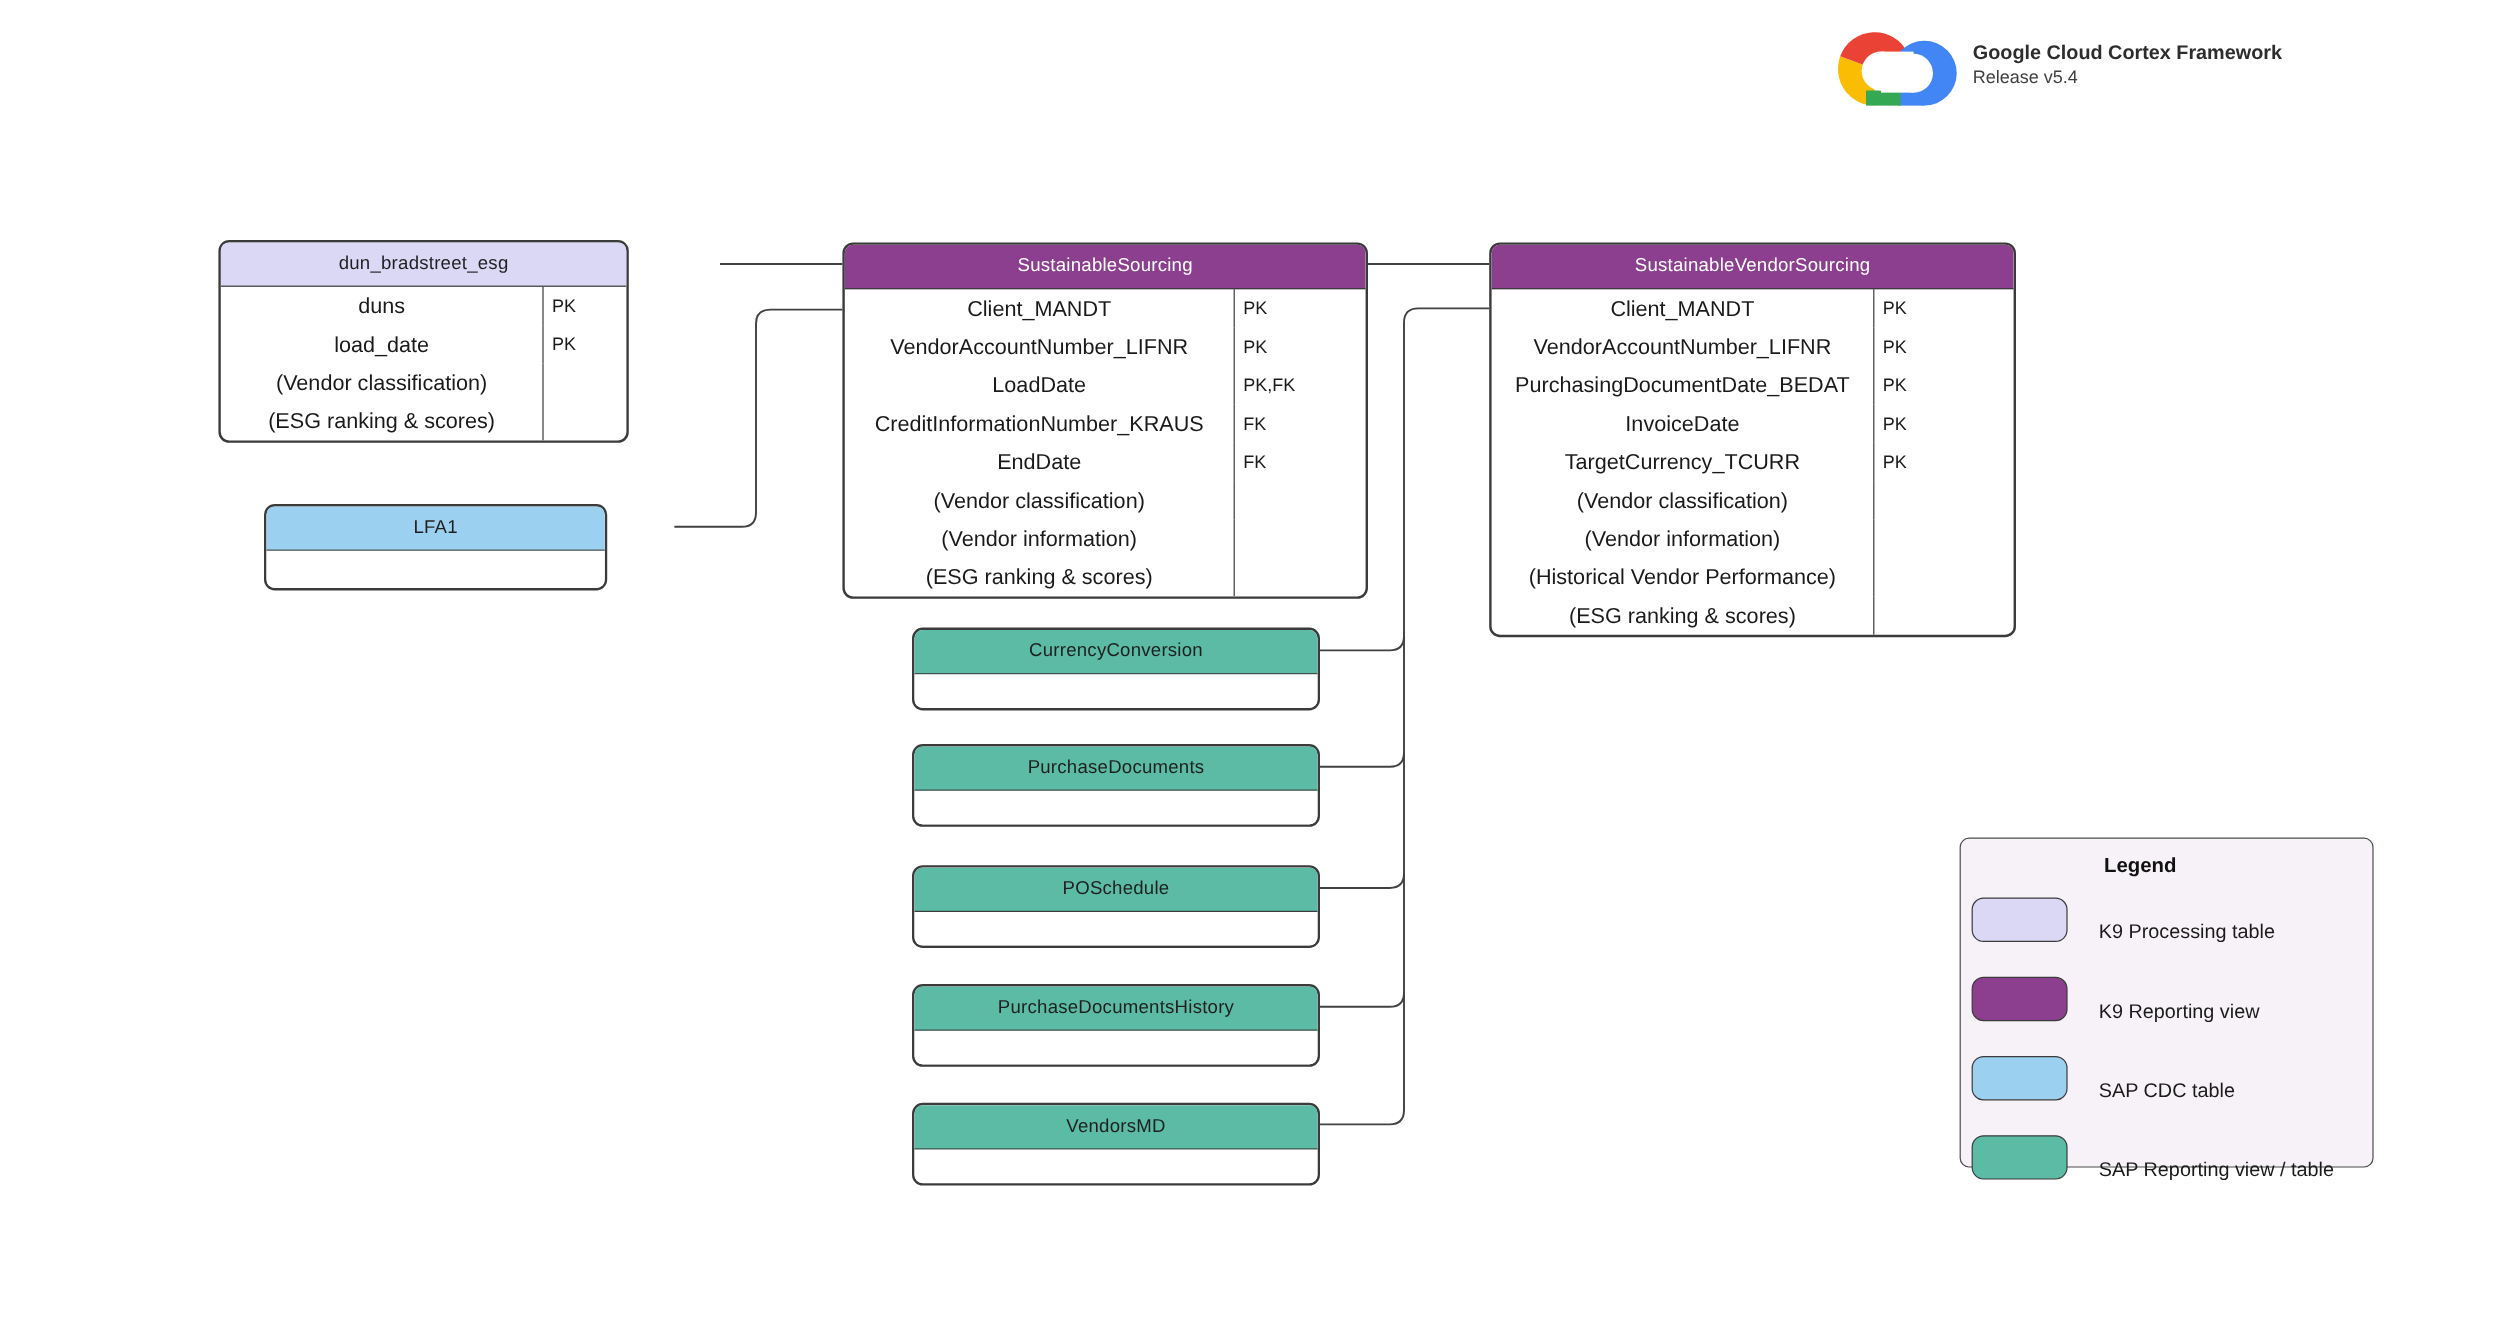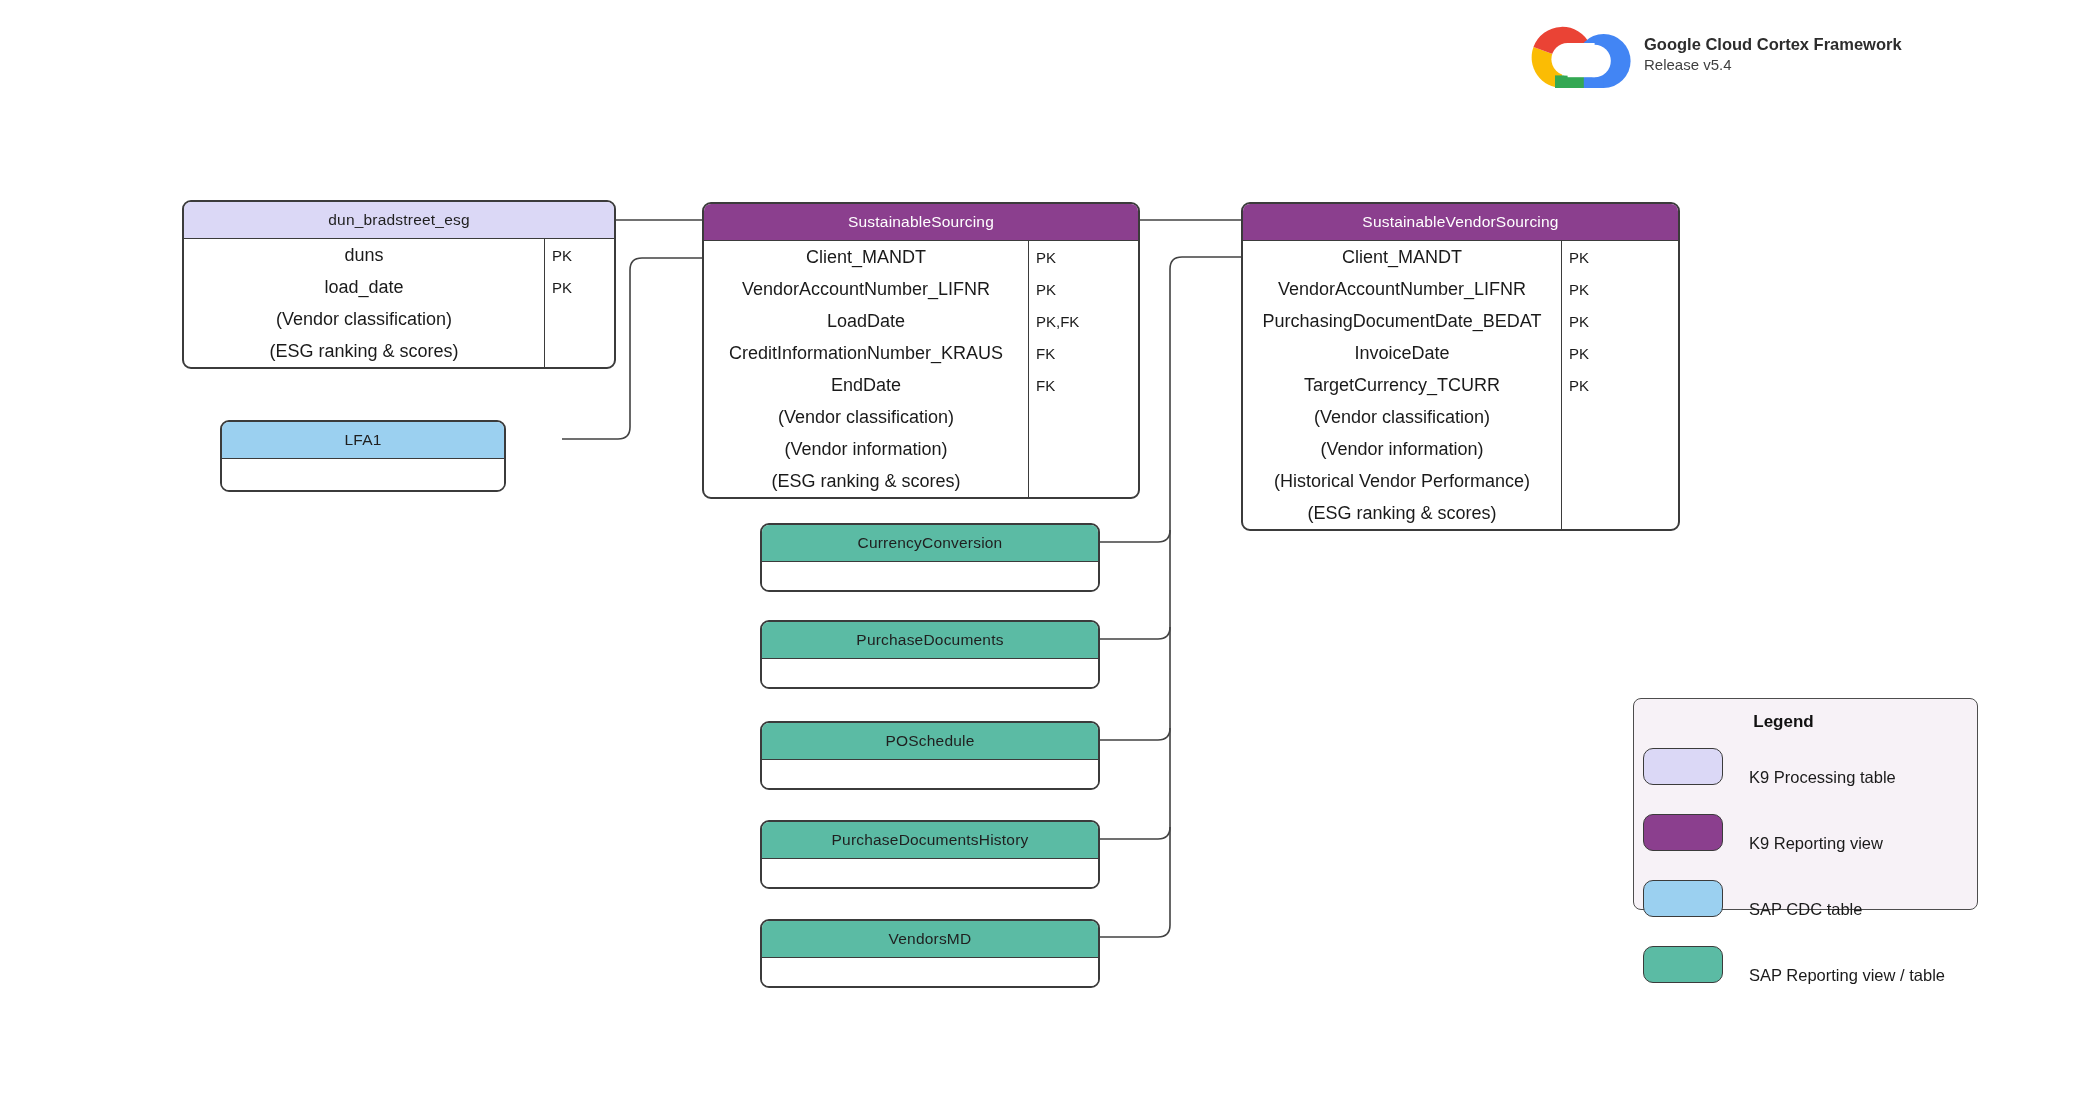--- a/index.html
+++ b/index.html
@@ -31,21 +31,21 @@
     font-size:18px;color:#1a1a1a;white-space:nowrap;
   }
   .ckey{
     width:var(--keyw,70px);box-sizing:border-box;display:flex;align-items:center;
     padding-left:7px;font-size:15px;color:#1a1a1a;
     border-left:1.5px solid #3b3b3b;white-space:nowrap;
   }
   .ebody-empty{background:#ffffff;}
   
   .legend{
-    position:absolute;left:1633px;top:698px;width:345px;height:212px;
+    position:absolute;left:1633px;top:698px;width:345px;height:275px;
     background:#F7F2F7;border:1.6px solid #4d4d4d;border-radius:8px;
     box-sizing:border-box;z-index:2;
   }
   .legend-title{
     margin-top:13px;text-align:center;position:relative;left:-22px;
     font-size:17px;font-weight:bold;color:#111111;
   }
   .legend-items{display:flex;flex-direction:column;gap:25px;padding:14px 0 0 9px;}
   .legend-item{display:flex;align-items:center;}
   .swatch{
@@ -69,21 +69,21 @@
     <path d="M600 220 H702"></path>
     <path d="M1140 220 H1241"></path>
     <path d="M562 439 H618 Q630 439 630 427 V270 Q630 258 642 258 H702"></path>
     <path d="M1241 257 H1182 Q1170 257 1170 269 V925 Q1170 937 1158 937 H1100"></path>
     <path d="M1100 542 H1158 Q1170 542 1170 530"></path>
     <path d="M1100 639 H1158 Q1170 639 1170 627"></path>
     <path d="M1100 740 H1158 Q1170 740 1170 728"></path>
     <path d="M1100 839 H1158 Q1170 839 1170 827"></path>
   </svg>
 
-  <div class="entity" style="left:182px;top:200px;width:434px;--keyw:70px">
+  <div class="entity" style="left:182px;top:200px;width:342px;--keyw:70px">
     <div class="ehead lavender">dun_bradstreet_esg</div>
     <div class="ebody">
 
         <div class="erow">
           <div class="cfield">duns</div>
           <div class="ckey">PK</div>
         </div>
 
         <div class="erow">
           <div class="cfield">load_date</div>

